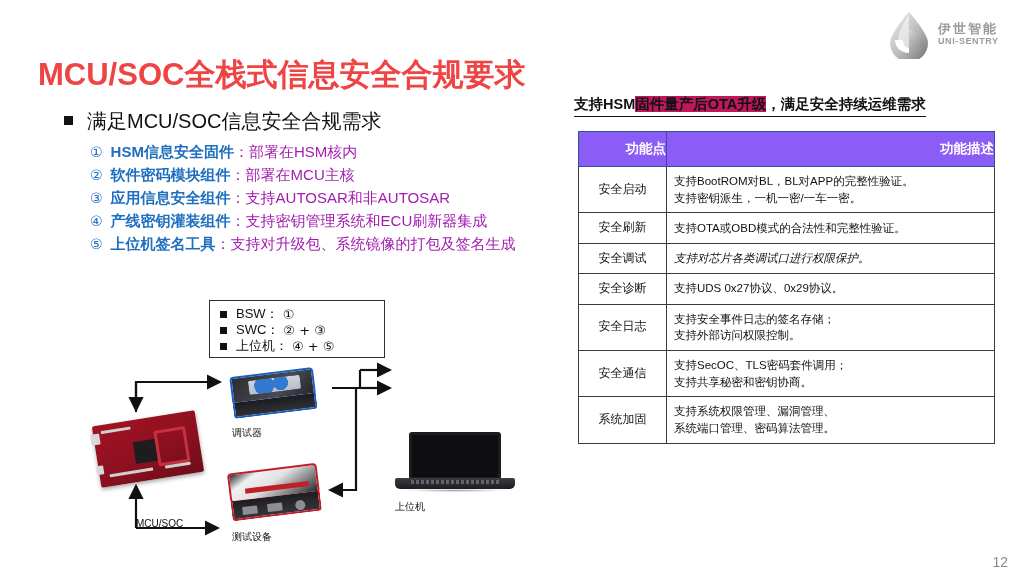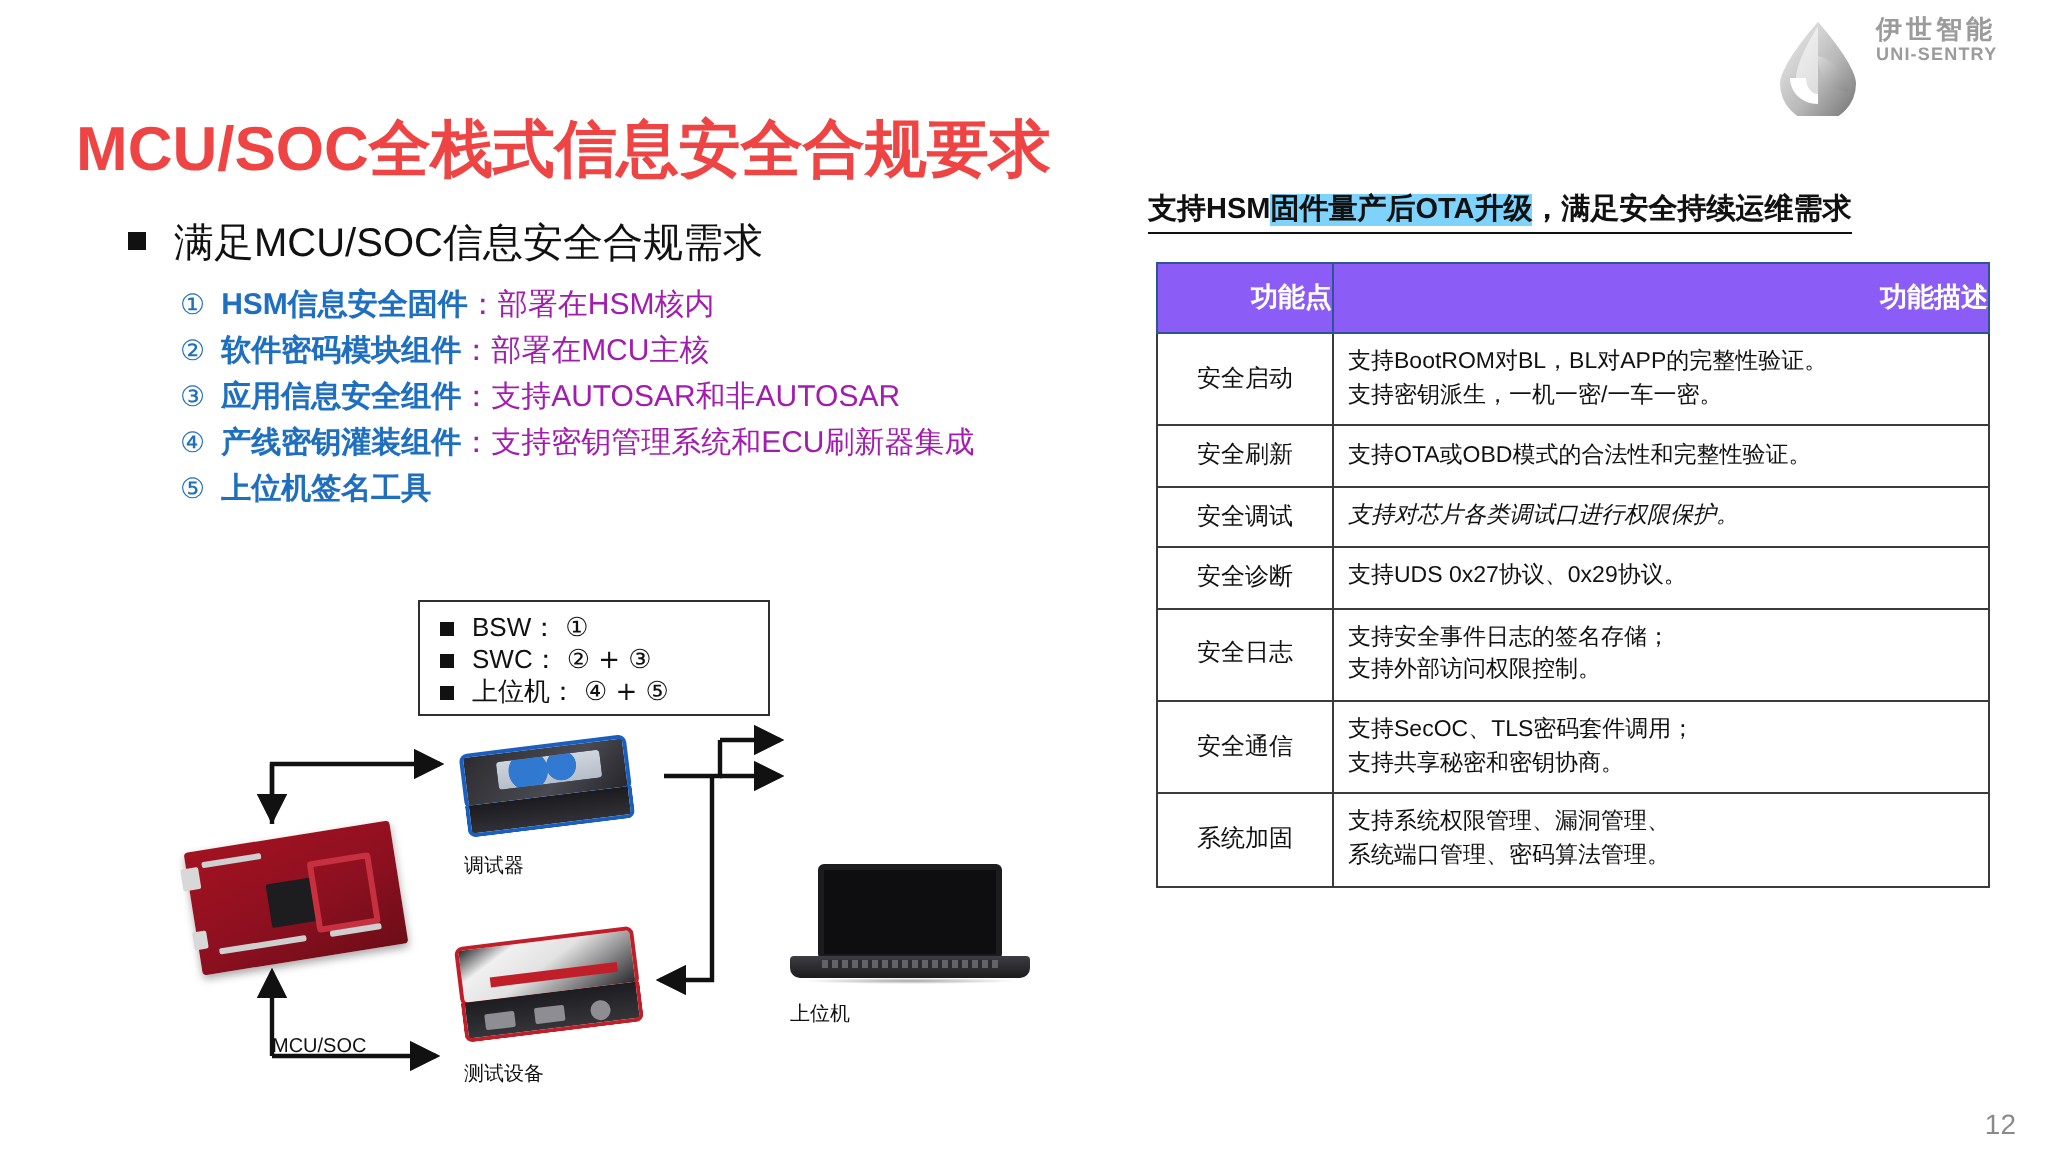--- a/index.html
+++ b/index.html
@@ -20,21 +20,21 @@
   }
 
   
   .logo {
     position: absolute;
     top: 8px;
     left: 884px;
     width: 132px;
     height: 52px;
     display: flex;
-    align-items: flex-start;
+    align-items: center;
   }
   .logo-mark {
     width: 50px;
     height: 50px;
     flex: 0 0 50px;
   }
   .logo-text {
     margin-left: 4px;
     display: flex;
     flex-direction: column;
@@ -341,21 +341,21 @@
     left: 574px;
     top: 95px;
     font-size: 14.5px;
     font-weight: bold;
     color: #111111;
     white-space: nowrap;
     border-bottom: 1.5px solid #111111;
     padding-bottom: 2px;
   }
   .hl {
-    background: #7dd3fc;
+    background: #be185d;
   }
 
   table.feat {
     position: absolute;
     left: 578px;
     top: 131px;
     width: 417px;
     border-collapse: collapse;
     table-layout: fixed;
   }
@@ -446,20 +446,21 @@
         <span class="num-rest">：支持AUTOSAR和非AUTOSAR</span>
       </div>
       <div class="num-item">
         <span class="num-circle">④</span>
         <span class="num-strong">产线密钥灌装组件</span>
         <span class="num-rest">：支持密钥管理系统和ECU刷新器集成</span>
       </div>
       <div class="num-item">
         <span class="num-circle">⑤</span>
         <span class="num-strong">上位机签名工具</span>
+        <span class="num-rest">：支持对升级包、系统镜像的打包及签名生成</span>
       </div>
     </div>
   </div>
 
   <div class="legend-box">
     <div class="legend-row">
       <span class="legend-sq"></span>
       <span class="legend-label">BSW：</span>
       <span class="legend-circ">①</span>
     </div>

